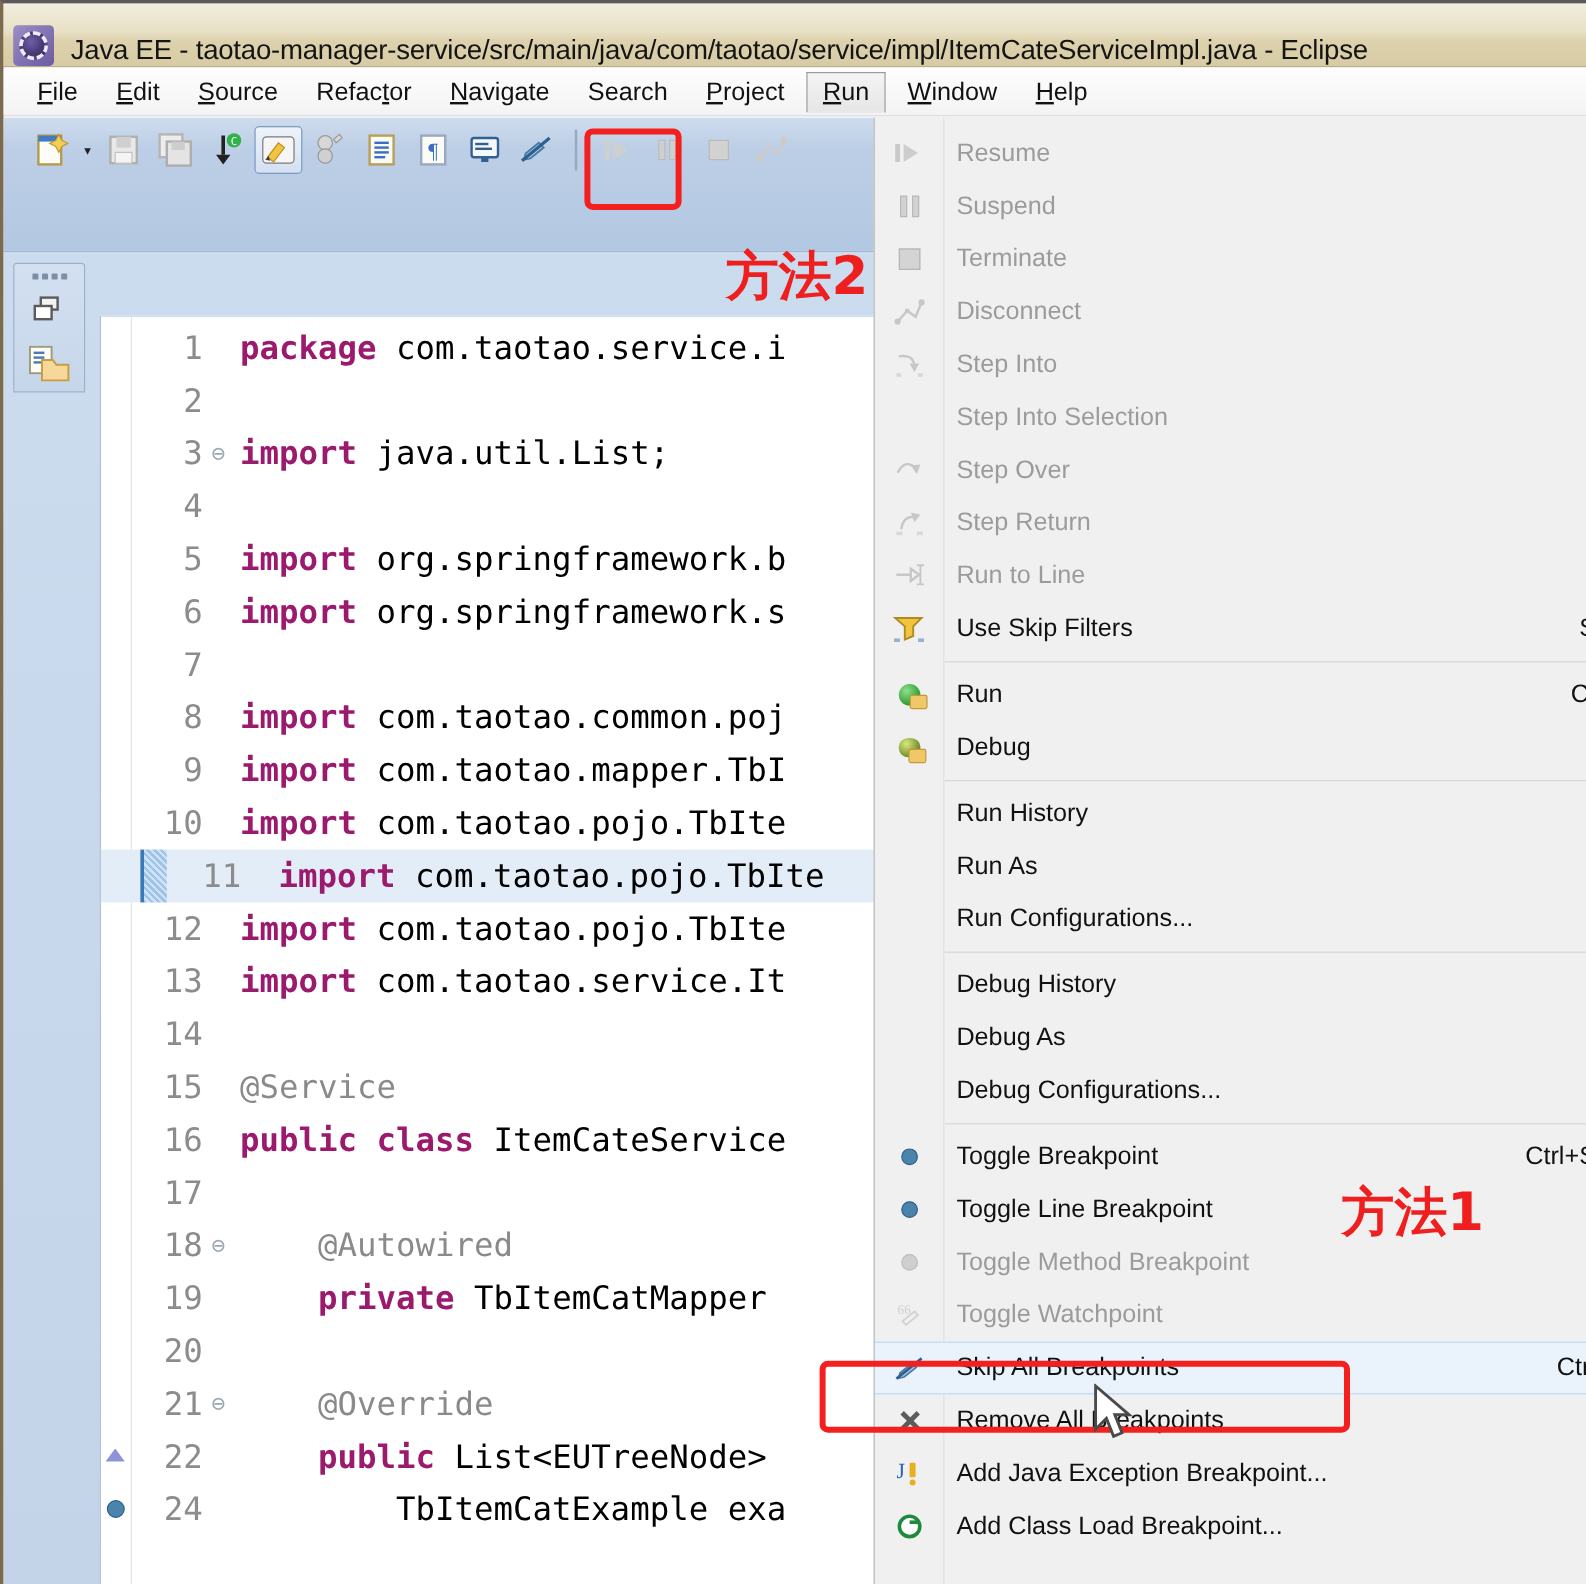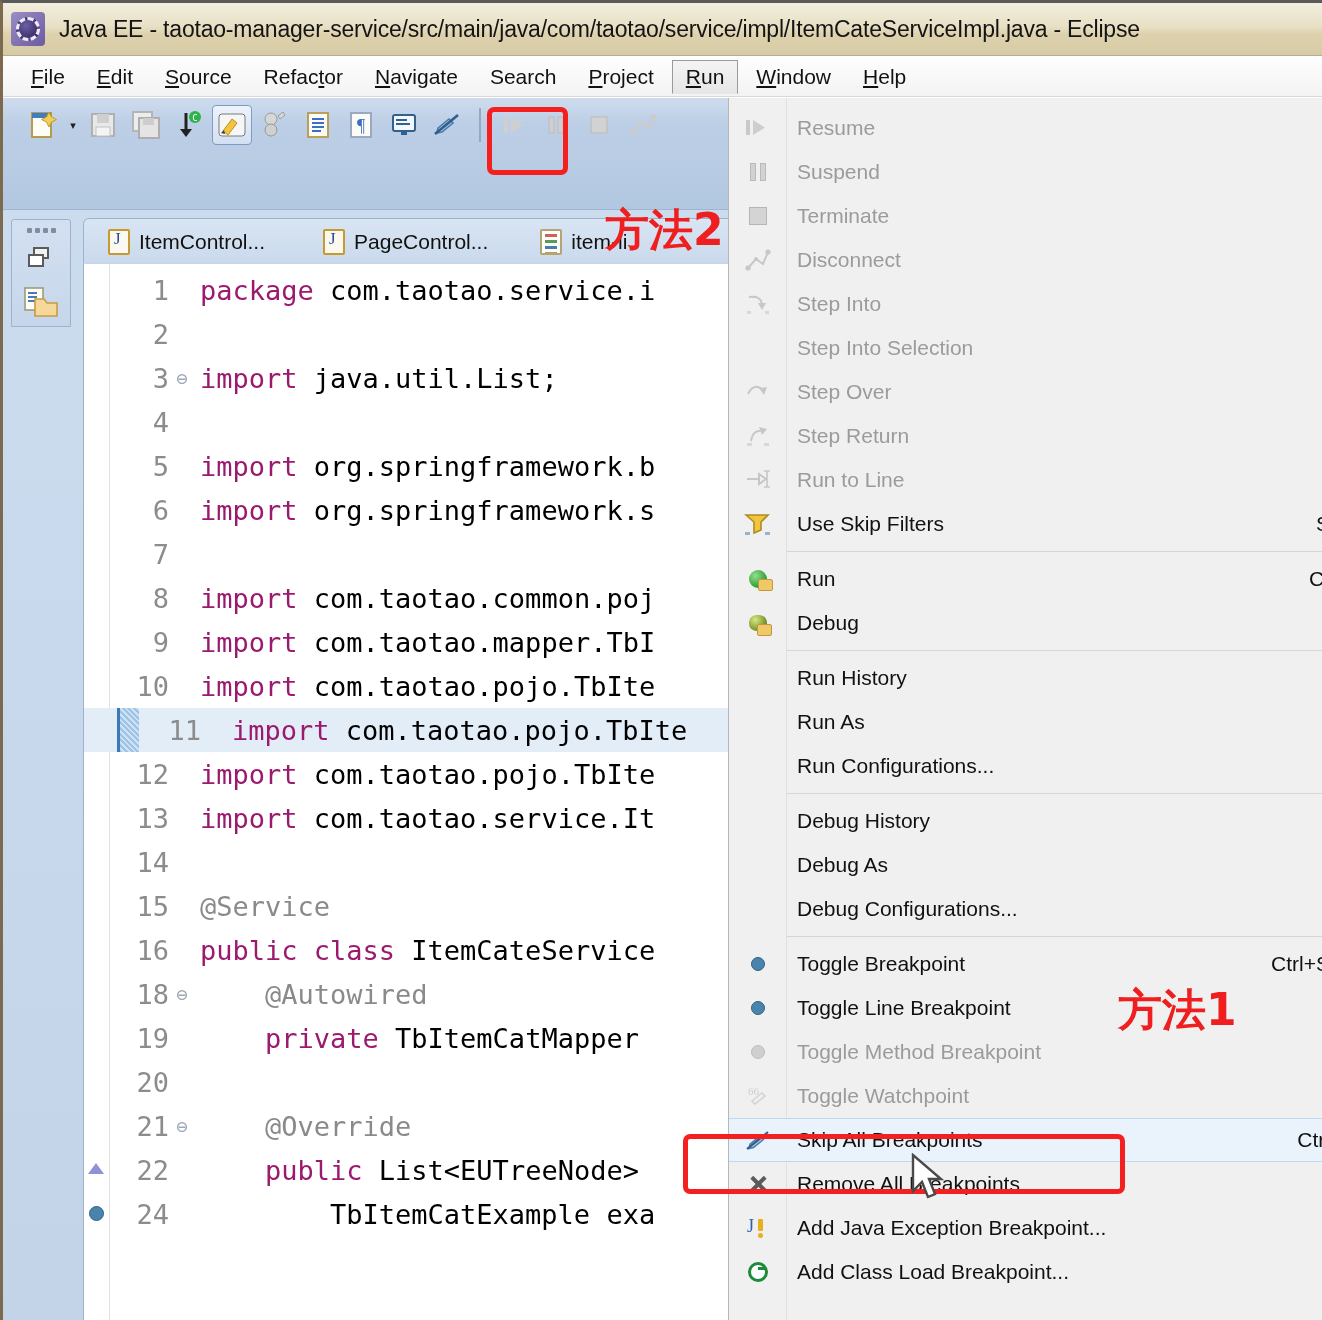--- a/index.html
+++ b/index.html
@@ -13,21 +13,21 @@
     background: #ffffff;
     border-left: 3px solid #7b6a4e;
     border-top: 3px solid #5a5a5a;
   }
 
   
   .titlebar {
     position: absolute; left: 0; top: 0; width: 1319px; height: 53px;
     background: linear-gradient(to bottom, #f2eedd 0%, #e8e0c6 45%, #ddd2ad 60%, #d6cba4 100%);
     border-bottom: 1px solid #b9ae8c;
-    display: flex; align-items: center; padding-left: 8px;
+    display: flex; align-items: flex-end; padding-left: 8px;
   }
   .eclipse-icon {
     width: 34px; height: 34px; flex: 0 0 34px;
     background: linear-gradient(135deg,#9b8dc4,#6b5ba1);
     border-radius: 4px;
     position: relative;
   }
   .eclipse-icon::before {
     content: ""; position: absolute; left: 5px; top: 5px;
     width: 24px; height: 24px; border-radius: 50%;
@@ -131,21 +131,21 @@
     font-family: "DejaVu Sans Mono", monospace; font-size: 27px;
   }
   .crow.hl { background: #e2edf8; padding-left: 32px; }
   .mk { width: 26px; height: 44px; position: relative; flex: 0 0 26px; }
   .lnum {
     width: 62px; flex: 0 0 62px; text-align: right; padding-right: 3px;
     color: #8c8c8c; font-size: 27px; font-family: "DejaVu Sans Mono", monospace;
   }
   .fold { width: 20px; flex: 0 0 20px; text-align:center; color:#9aa7b4; font-size: 19px; line-height:1; }
   .ctext { padding-left: 8px; white-space: pre; color: #000; }
-  .kw { color: #9c1a6e; font-weight: normal; }
+  .kw { color: #9c1a6e; font-weight: bold; }
   .ann { color: #8a8a8a; }
   .cmt { color: #4a9a4a; }
   .bp-dot {
     position: absolute; left: 5px; top: 14px; width: 15px; height: 15px;
     border-radius: 50%; background: #4a84ad; border: 1px solid #2f6186;
   }
   .tri-mark {
     position: absolute; left: 4px; top: 15px; width: 0; height: 0;
     border-left: 8px solid transparent; border-right: 8px solid transparent;
     border-bottom: 11px solid #8f92d6;
@@ -388,39 +388,20 @@
             <g fill="#4a7bb5">
               <rect x="5" y="5" width="9" height="2"></rect>
               <rect x="5" y="9" width="9" height="2"></rect>
               <rect x="5" y="13" width="7" height="2"></rect>
             </g>
             <path d="M12 12 h9 l3 4 h10 v13 h-22z" fill="#f6d99a" stroke="#c79c43" stroke-width="1.6"></path>
           </svg>
       </div>
     </div>
 
-    <div class="tabstrip">
-      <div class="tab">
-        <span class="tab-icon jicon"></span>
-        <span>ItemControl...</span>
-      </div>
-      <div class="tab" style="margin-left:28px">
-        <span class="tab-icon jicon"></span>
-        <span>PageControl...</span>
-      </div>
-      <div class="tab" style="margin-left:22px">
-        <span class="tab-icon xicon">
-            <i style="background:#d06060"></i>
-            <i style="background:#5a9a5a"></i>
-            <i style="background:#4a7bb5"></i>
-            <i style="background:#c0a040"></i>
-          </span>
-        <span>item-li</span>
-      </div>
-    </div>
 
     <div class="codepane">
       <div class="gutter-marks"></div>
       <div class="code-rows">
 
         <div class="crow">
             <span class="mk"></span>
             <span class="lnum">1</span>
             <span class="fold"></span>
             <span class="ctext"><span class="kw">package</span> com.taotao.service.i</span>
@@ -526,20 +507,26 @@
             <span class="ctext ann">@Service</span>
           </div>
 
         <div class="crow">
             <span class="mk"></span>
             <span class="lnum">16</span>
             <span class="fold"></span>
             <span class="ctext"><span class="kw">public class</span> ItemCateService</span>
           </div>
 
+        <div class="crow">
+            <span class="mk"></span>
+            <span class="lnum">17</span>
+            <span class="fold"></span>
+            <span class="ctext"></span>
+          </div>
 
         <div class="crow">
             <span class="mk"></span>
             <span class="lnum">18</span>
             <span class="fold">⊖</span>
             <span class="ctext ann">    @Autowired</span>
           </div>
 
         <div class="crow">
             <span class="mk"></span>

